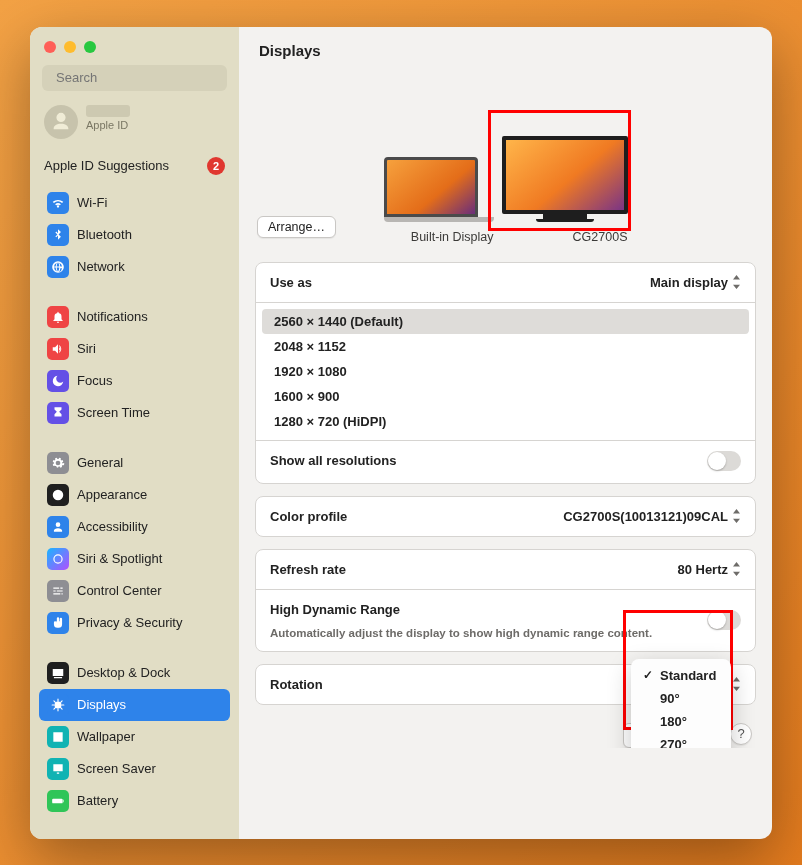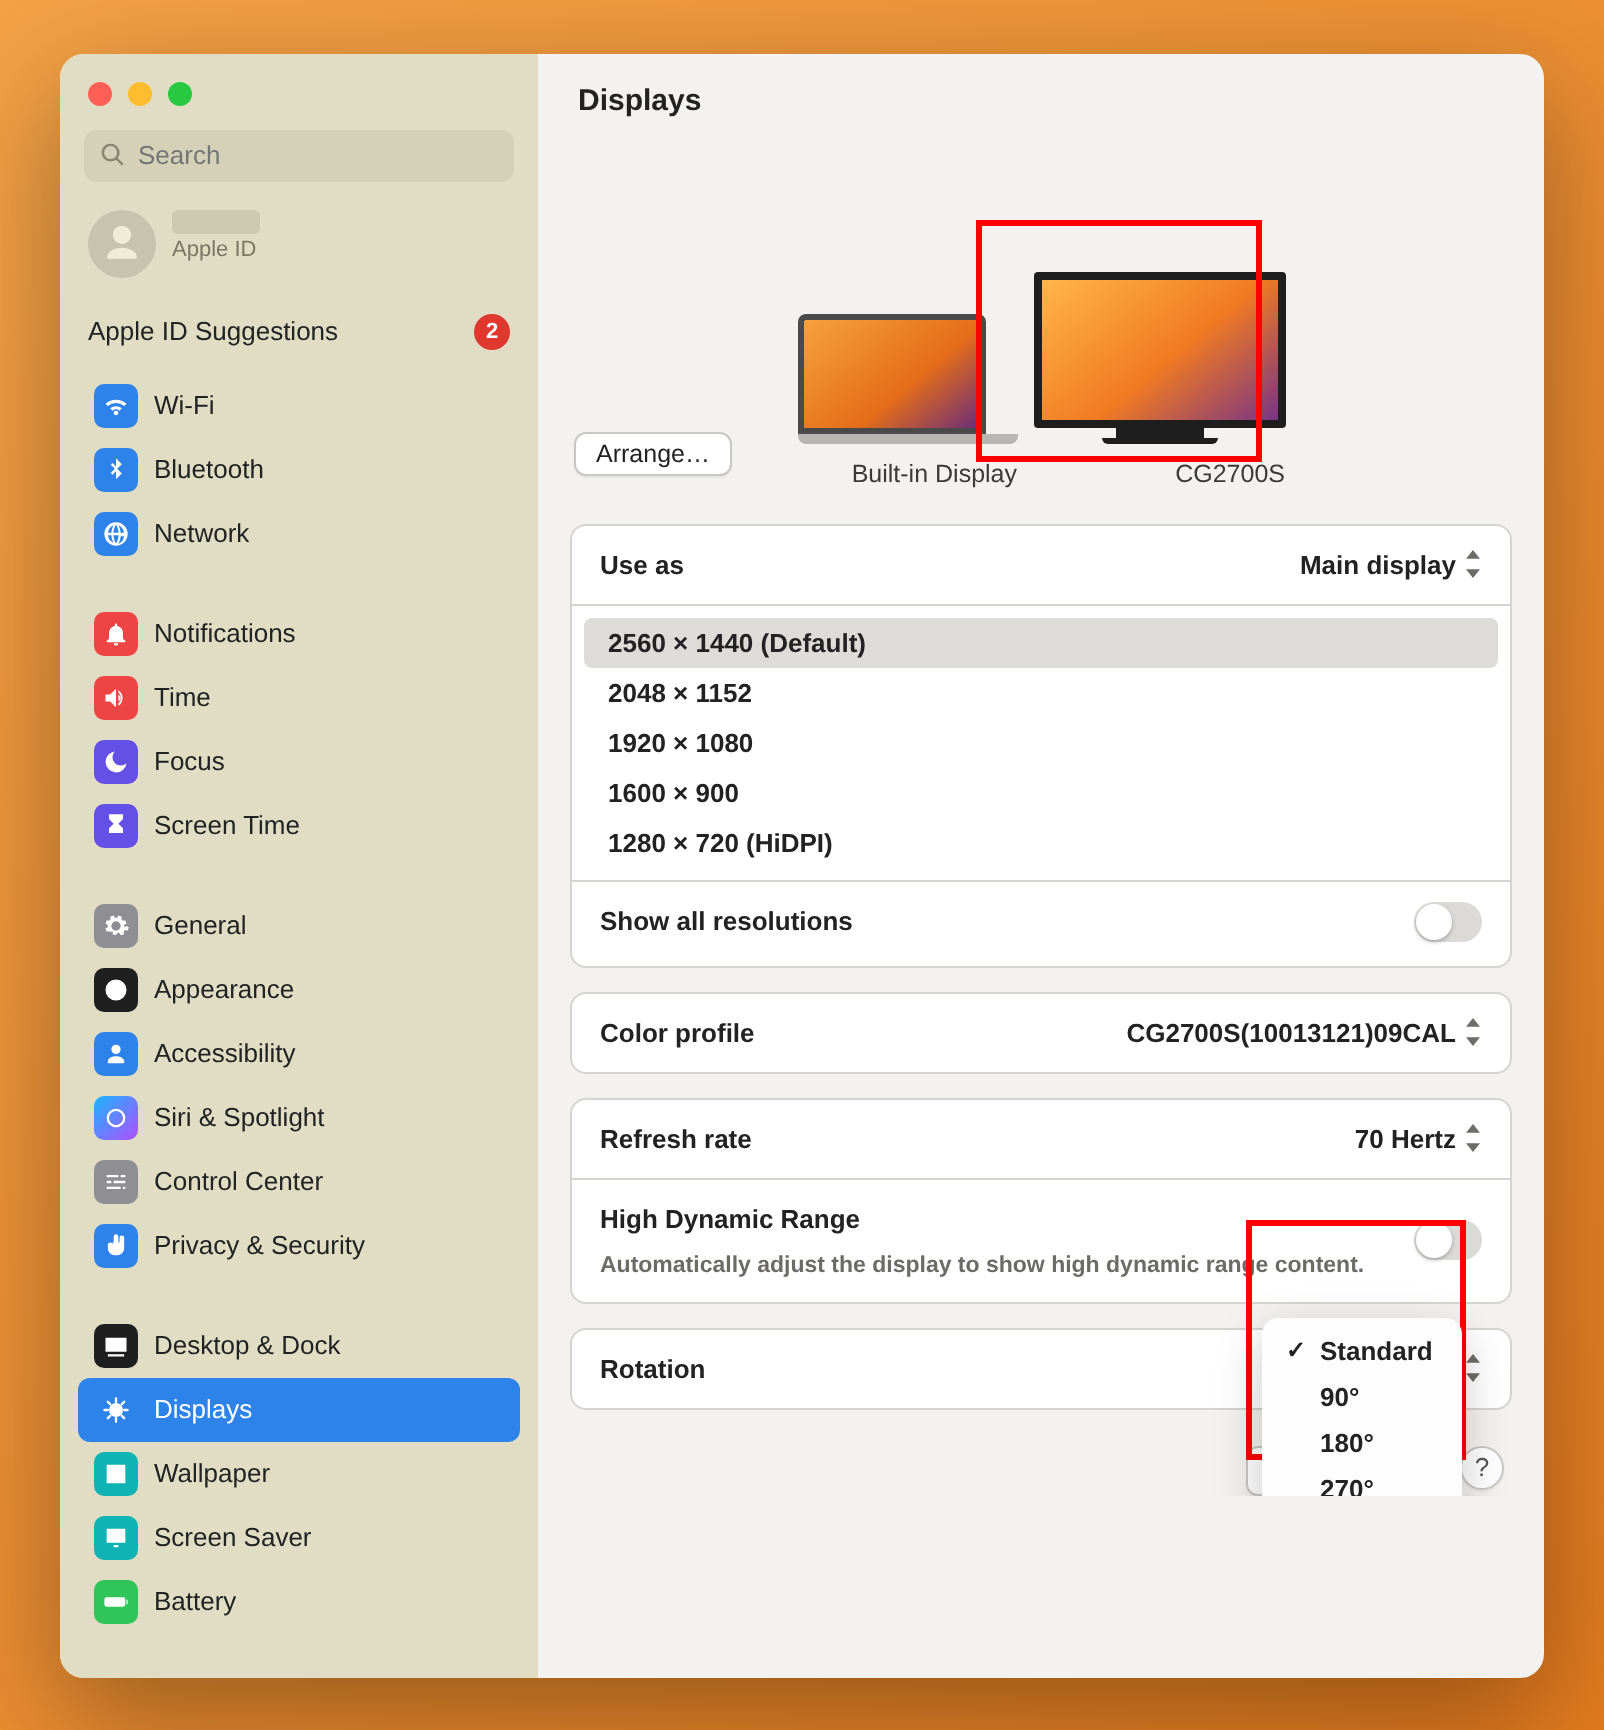--- a/index.html
+++ b/index.html
@@ -12,21 +12,21 @@
     --text: #222;
     --text-dim: #6d6b68;
     --divider: #d6d4d1;
     --badge: #e0372f;
     --toggle-off: #dcdad7;
     --icon-gray: #9e9c9a;
   }
   * { box-sizing: border-box; font-family: -apple-system, "Helvetica Neue", Arial, sans-serif; font-size: 13px; color: var(--text); }
   body { margin:0; background: linear-gradient(135deg,#f3a245,#e37b1e); display:flex; justify-content:center; align-items:center; height:865px; width:802px; }
   .window { width:742px; height:812px; border-radius:12px; overflow:hidden; box-shadow:0 20px 60px rgba(0,0,0,.35); display:flex; background:var(--bg-content); }
-  .sidebar { width:239px; background:var(--bg-sidebar); display:flex; flex-direction:column; padding:0 0 8px 0; overflow-y:auto; }
+  .sidebar { width:209px; background:var(--bg-sidebar); display:flex; flex-direction:column; padding:0 0 8px 0; overflow-y:auto; }
   .traffic { display:flex; gap:8px; padding:14px 14px 8px; }
   .traffic span { width:12px; height:12px; border-radius:50%; display:block; }
   .tl-close { background:#ff5f57; } .tl-min { background:#febc2e; } .tl-max { background:#28c840; }
   .search { margin:4px 12px 10px; background:#d5d1b9; border-radius:6px; display:flex; align-items:center; padding:4px 8px; height:26px; }
   .search input { background:transparent; border:none; outline:none; flex:1; color:#7a7764; font-size:13px; }
   .search svg { width:13px; height:13px; margin-right:4px; fill:#89866f; }
   .account { display:flex; gap:8px; padding:4px 14px 12px; }
   .avatar { width:34px; height:34px; border-radius:50%; background:#c7c3ac; display:flex; align-items:center; justify-content:center; }
   .avatar svg { width:22px; height:22px; fill:#f0ecd6; }
   .acc-text { display:flex; flex-direction:column; }
@@ -152,21 +152,21 @@
             </svg>
           </div>
           <span class="slabel">Notifications</span>
         </div>
         <div class="srow">
           <div class="sicon" style="background: rgb(239, 68, 68);">
             <svg viewBox="0 0 24 24">
               <path d="M3 9v6h4l5 5V4L7 9H3zm13 3a3 3 0 00-2-2.8v5.6A3 3 0 0016 12zm-2-6.7v2a6 6 0 010 9.4v2a8 8 0 000-13.4z"></path>
             </svg>
           </div>
-          <span class="slabel">Time</span>
+          <span class="slabel">Siri</span>
         </div>
         <div class="srow">
           <div class="sicon" style="background: rgb(100, 80, 230);">
             <svg viewBox="0 0 24 24">
               <path d="M21 13A9 9 0 1111 3a7 7 0 0010 10z"></path>
             </svg>
           </div>
           <span class="slabel">Focus</span>
         </div>
         <div class="srow">
@@ -331,21 +331,21 @@
                 <path d="M5 0l4 5H1l4-5zm0 16l-4-5h8l-4 5z"></path>
               </svg>
           </span>
         </div>
       </div>
 
       <div class="panel">
         <div class="prow">
           <span class="plabel">Refresh rate</span>
           <span class="popup">
-            <span>70 Hertz</span>
+            <span>80 Hertz</span>
             <svg viewBox="0 0 10 16">
                 <path d="M5 0l4 5H1l4-5zm0 16l-4-5h8l-4 5z"></path>
               </svg>
           </span>
         </div>
         <div class="prow">
           <div>
             <div class="plabel">High Dynamic Range</div>
             <div class="hdr-sub">Automatically adjust the display to show high dynamic range content.</div>
           </div>

